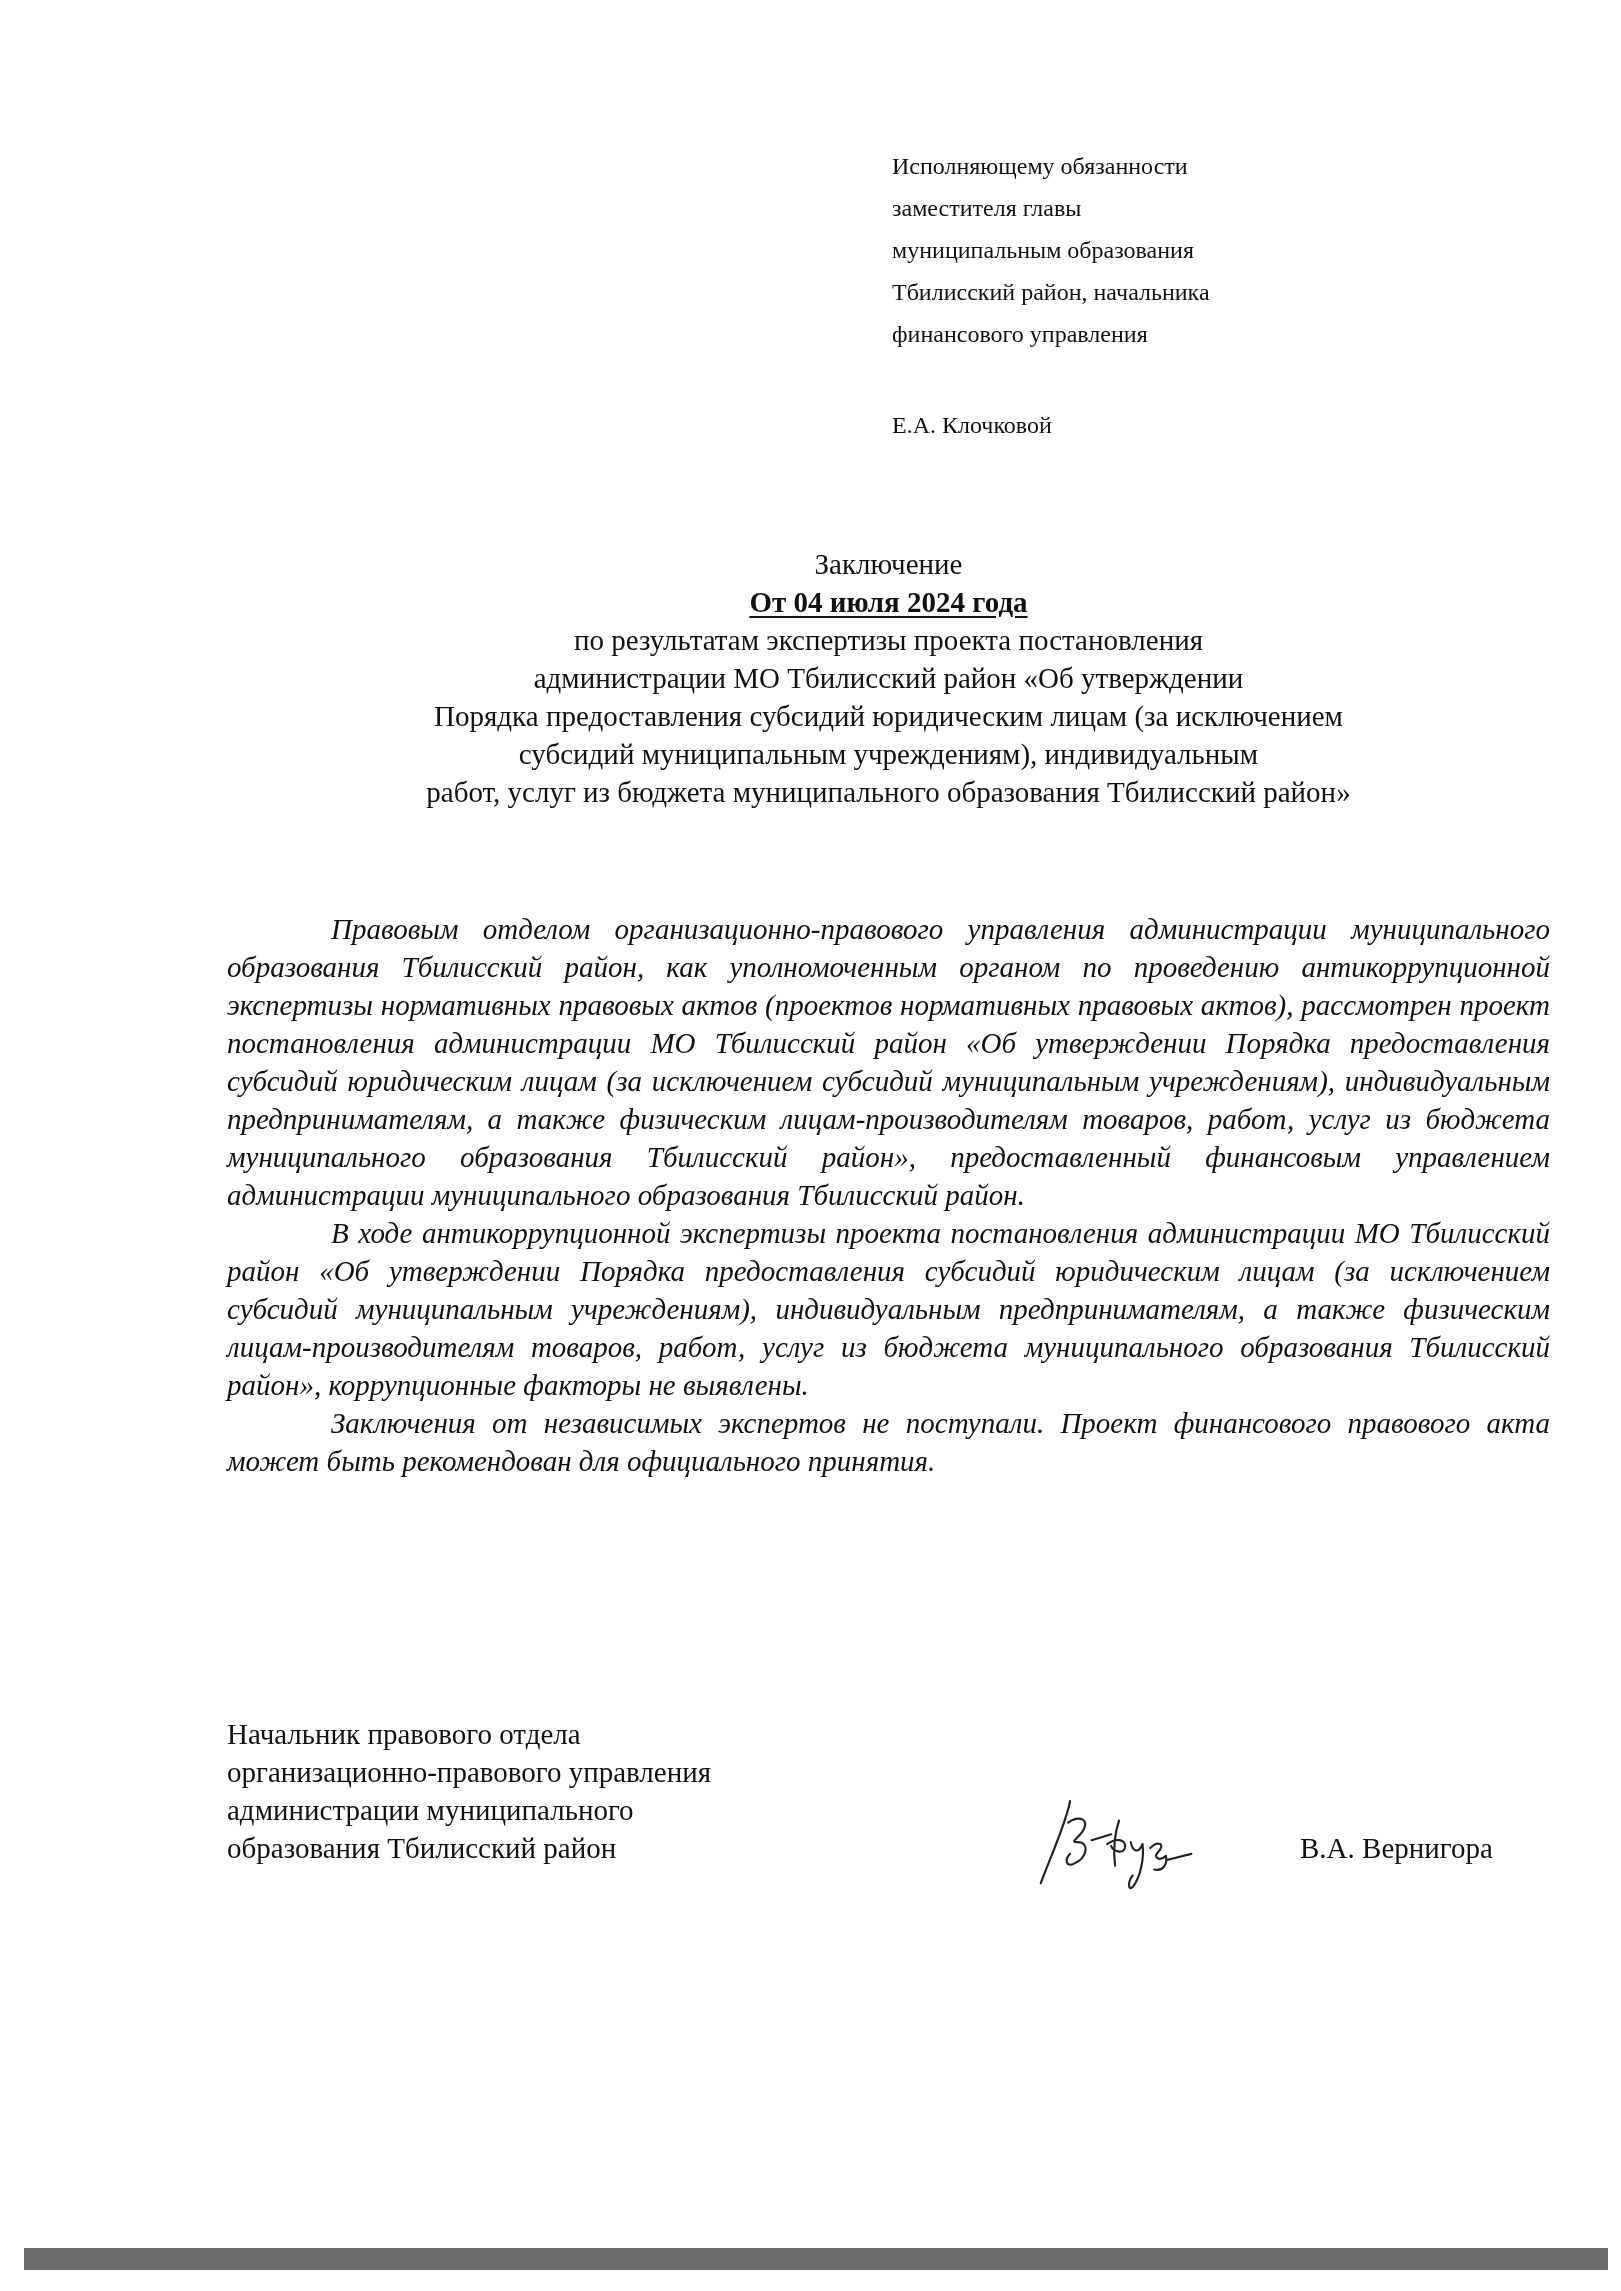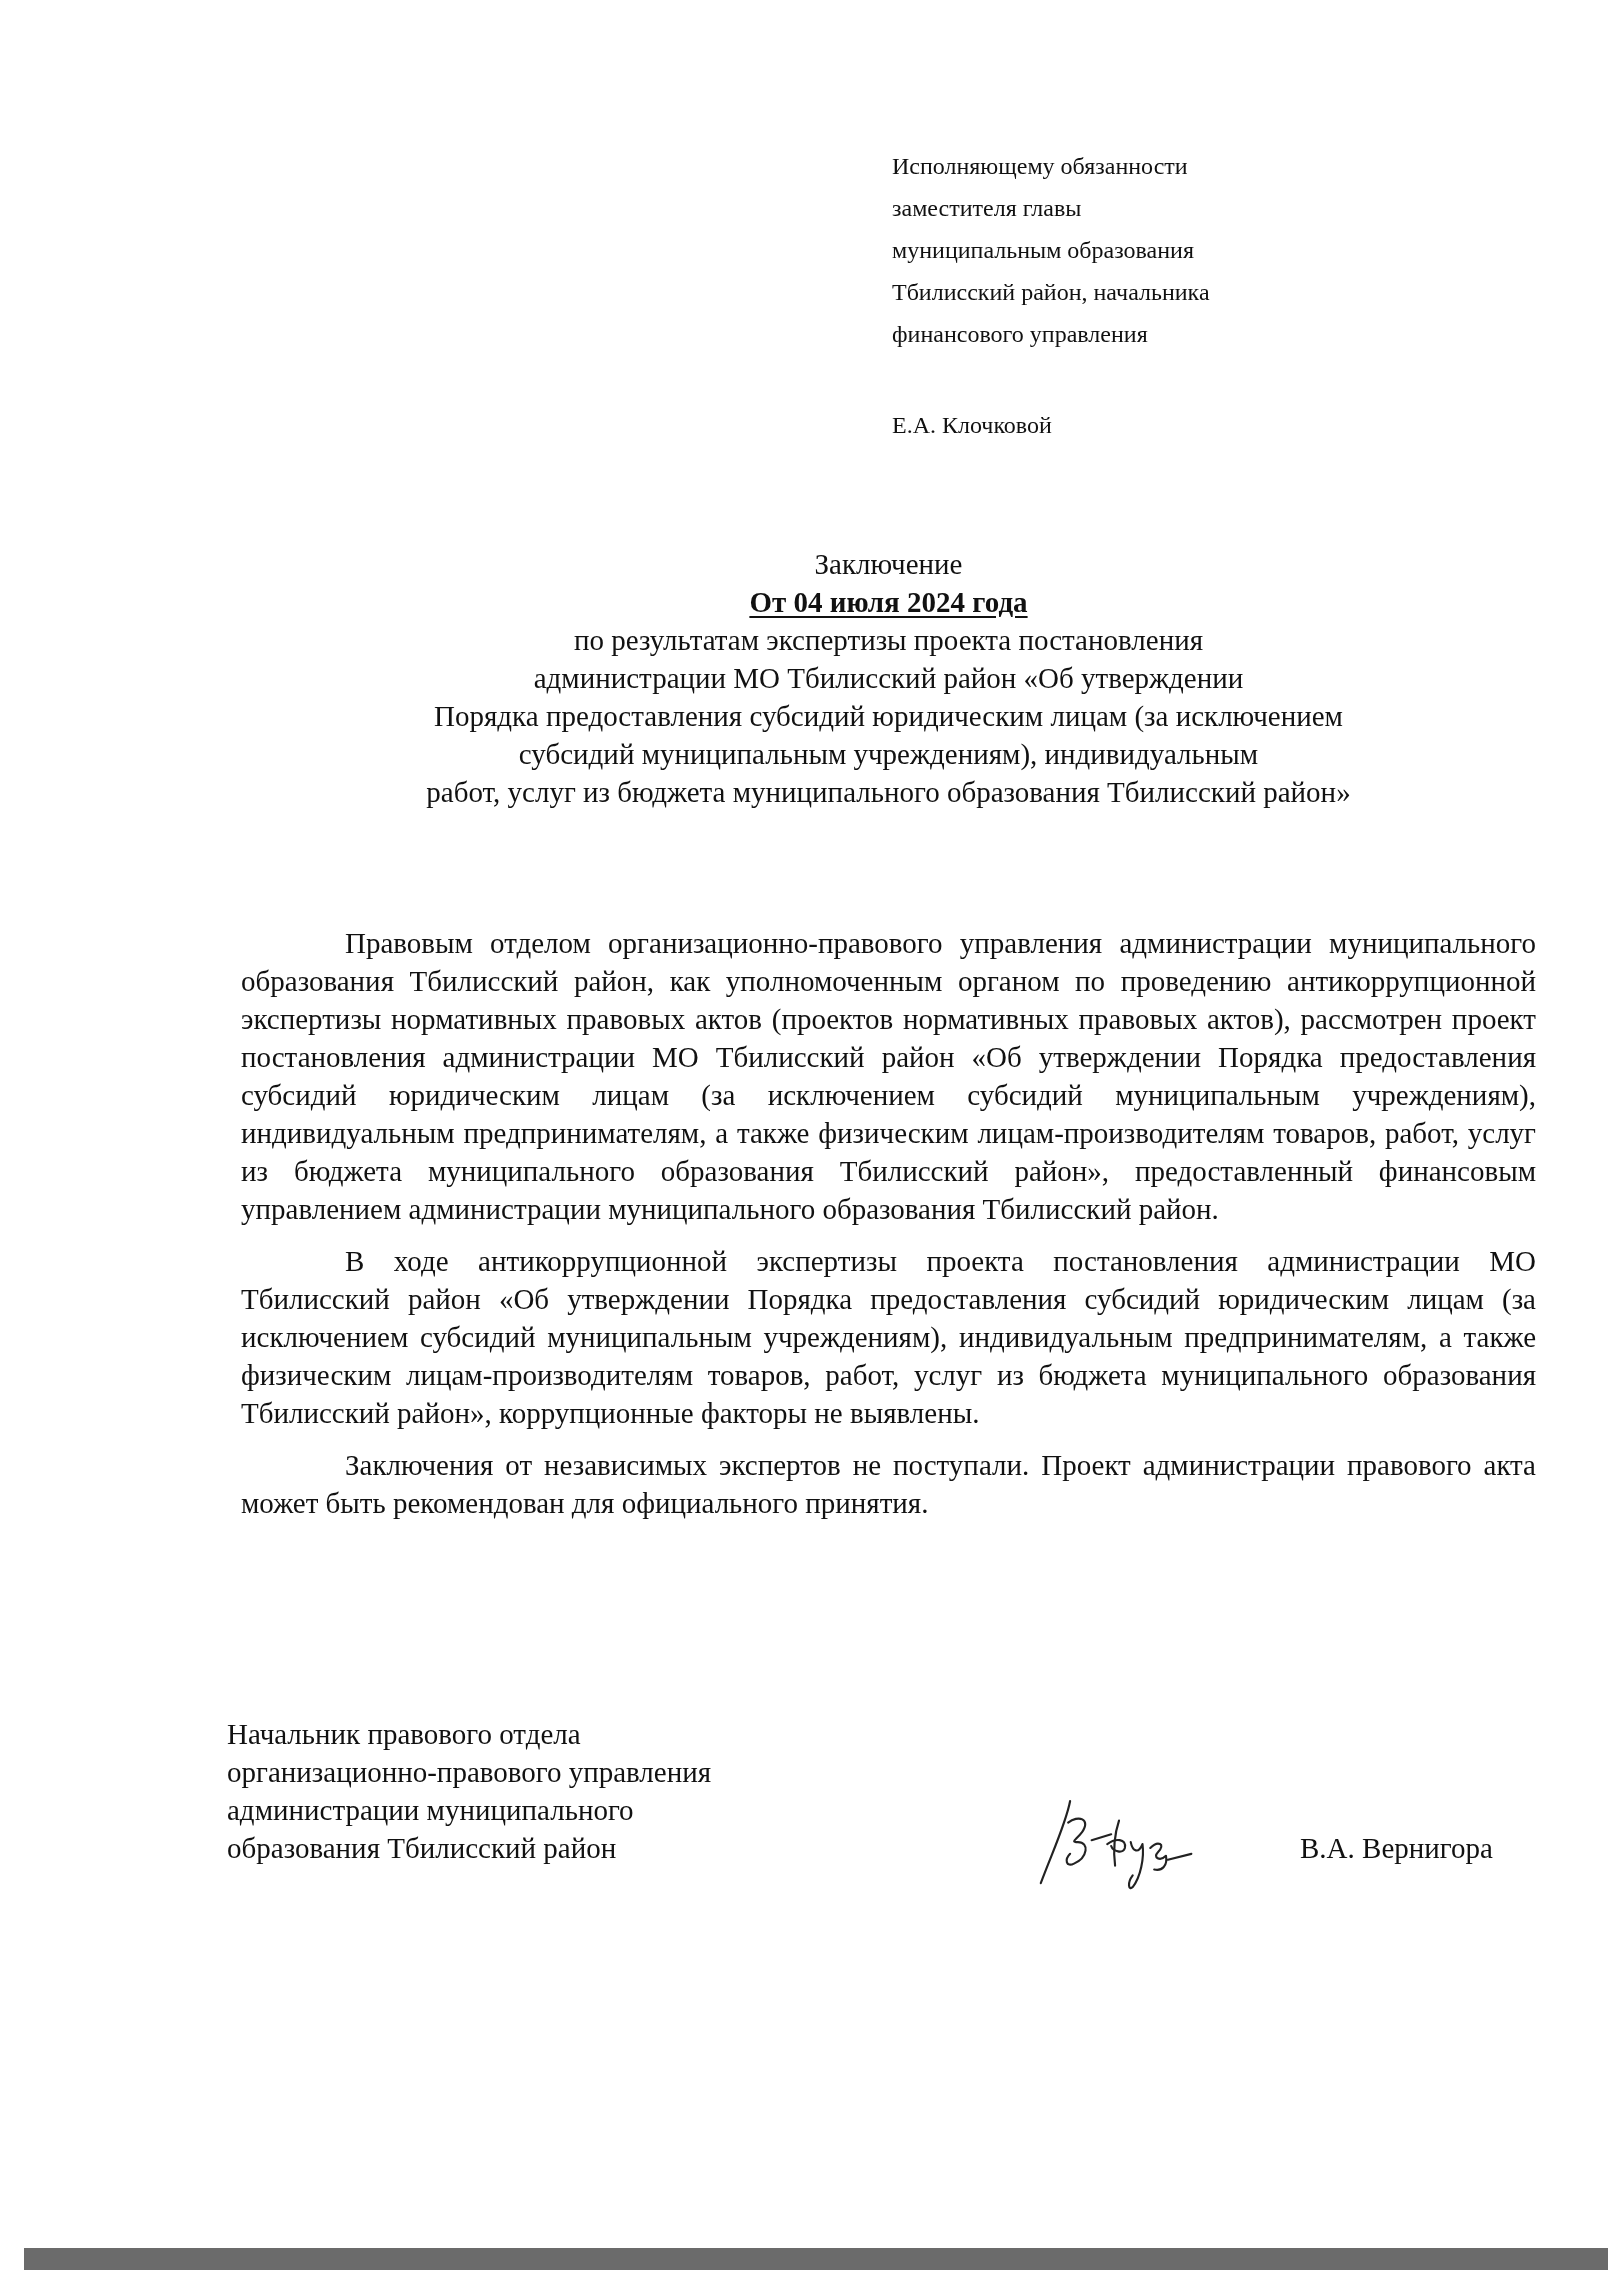--- a/index.html
+++ b/index.html
@@ -20,21 +20,21 @@
       text-align: center; font-size: 29px; line-height: 38px;
     }
     .title-block .heading { display: block; font-weight: normal; }
     .title-block .date { display: inline-block; font-weight: bold; text-decoration: underline; text-underline-offset: 3.9px; }
     .title-block .subline { display: block; white-space: nowrap; }
 
     .body-text {
       position: absolute; left: 227px; top: 910px; width: 1323px;
       font-size: 29px; line-height: 38px; text-align: justify;
     }
-    .body-text p { margin: 14px; text-indent: 104px; }
+    .body-text p { margin: 0; text-indent: 104px; font-style: italic; }
 
     .signature-block {
       position: absolute; left: 227px; top: 1715px; width: 1323px; height: 176px;
       font-size: 29px; line-height: 38px;
     }
     .signature-block .position { position: absolute; left: 0; top: 0; white-space: nowrap; }
     .signature-block .position span { display: block; }
     .signature-block .sig-mark { position: absolute; left: 804px; top: 78px; width: 176px; height: 108px; }
     .signature-block .signer { position: absolute; left: 1073px; top: 114px; white-space: nowrap; }
 
@@ -61,21 +61,21 @@
   <span class="subline">по результатам экспертизы проекта постановления</span>
   <span class="subline">администрации МО Тбилисский район «Об утверждении</span>
   <span class="subline">Порядка предоставления субсидий юридическим лицам (за исключением</span>
   <span class="subline">субсидий муниципальным учреждениям), индивидуальным</span>
   <span class="subline">работ, услуг из бюджета муниципального образования Тбилисский район»</span>
 </div>
 
 <div class="body-text">
   <p>Правовым отделом организационно-правового управления администрации муниципального образования Тбилисский район, как уполномоченным органом по проведению антикоррупционной экспертизы нормативных правовых актов (проектов нормативных правовых актов), рассмотрен проект постановления администрации МО Тбилисский район «Об утверждении Порядка предоставления субсидий юридическим лицам (за исключением субсидий муниципальным учреждениям), индивидуальным предпринимателям, а также физическим лицам-производителям товаров, работ, услуг из бюджета муниципального образования Тбилисский район», предоставленный финансовым управлением администрации муниципального образования Тбилисский район.</p>
   <p>В ходе антикоррупционной экспертизы проекта постановления администрации МО Тбилисский район «Об утверждении Порядка предоставления субсидий юридическим лицам (за исключением субсидий муниципальным учреждениям), индивидуальным предпринимателям, а также физическим лицам-производителям товаров, работ, услуг из бюджета муниципального образования Тбилисский район», коррупционные факторы не выявлены.</p>
-  <p>Заключения от независимых экспертов не поступали. Проект администрации правового акта может быть рекомендован для официального принятия.</p>
+  <p>Заключения от независимых экспертов не поступали. Проект финансового правового акта может быть рекомендован для официального принятия.</p>
 </div>
 
 <div class="signature-block">
   <div class="position">
     <span>Начальник правового отдела</span>
     <span>организационно-правового управления</span>
     <span>администрации муниципального</span>
     <span>образования Тбилисский район</span>
   </div>
   <svg class="sig-mark" viewBox="0 0 180 110" fill="none" stroke="#222" stroke-width="2.2" stroke-linecap="round" stroke-linejoin="round">

